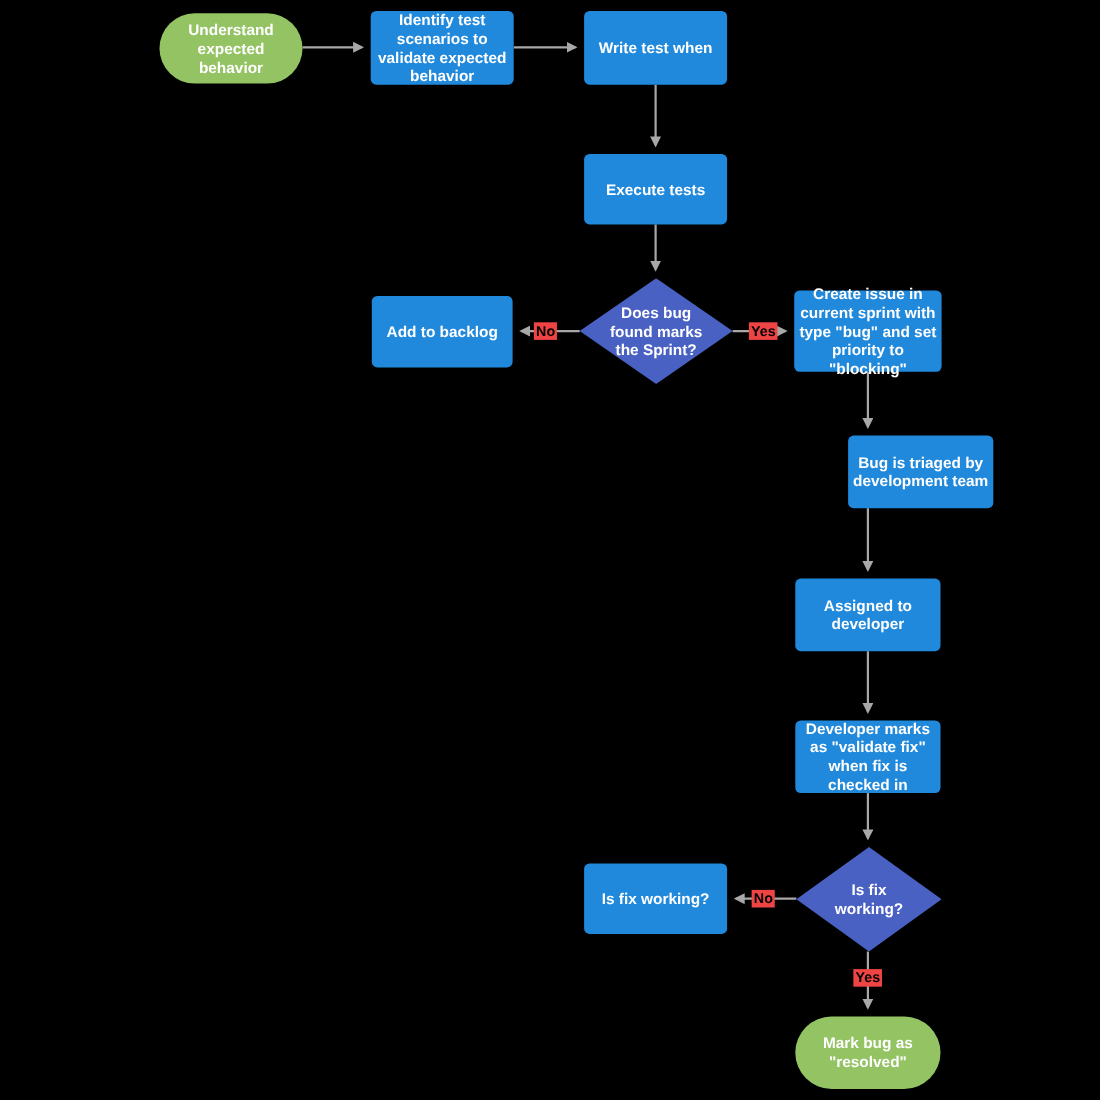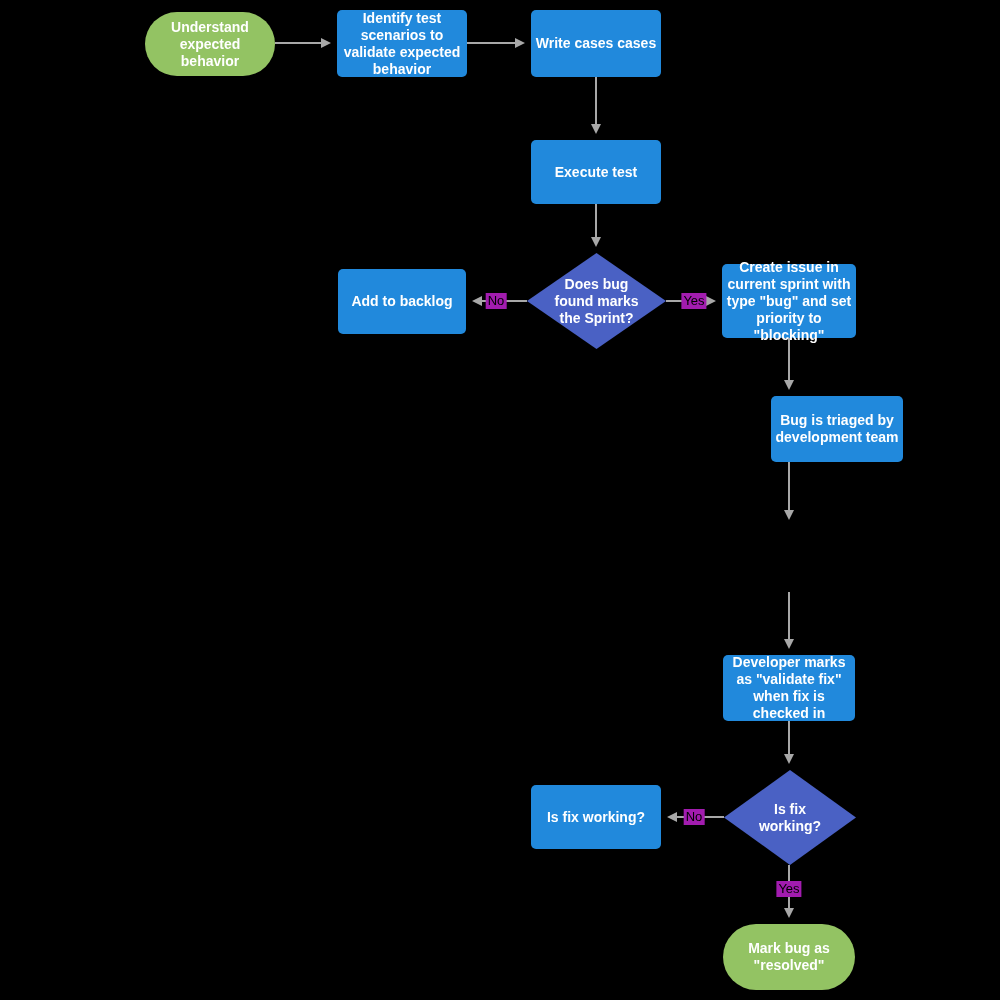--- a/index.html
+++ b/index.html
@@ -5,22 +5,22 @@
   html,body{margin:0;padding:0;background:#000;}
   #canvas{position:relative;width:1000px;height:1000px;background:#000;overflow:hidden;
           font-family:"Liberation Sans", sans-serif;}
   #connectors{position:absolute;left:0;top:0;width:1000px;height:1000px;pointer-events:none;}
   .node{position:absolute;display:flex;align-items:center;justify-content:center;
         text-align:center;color:#fff;font-size:14px;line-height:17px;font-weight:600;
         box-sizing:border-box;}
   .process{background:#2189DC;border-radius:5px;padding:2px 3px;}
   .terminator{background:#93C363;border-radius:33px;padding:2px 16px;}
   .decision{background:#4A61C4;clip-path:polygon(50% 0,100% 50%,50% 100%,0 50%);padding:2px 24px;}
-  .edge-label{position:absolute;transform:translate(-50%,-50%);background:#a21caf;color:#000;
-        font-size:13px;line-height:16px;padding:0 2px;font-weight:400;}
+  .edge-label{position:absolute;transform:translate(-50%,-50%);background:#ef4444;color:#000;
+        font-size:13px;line-height:16px;padding:0 2px;font-weight:700;}
 
   
   #n-start      {left:145px;top:12px; width:130px;height:64px;}
   #n-identify   {left:337px;top:10px; width:130px;height:67px;}
   #n-write      {left:531px;top:10px; width:130px;height:67px;}
   #n-execute    {left:531px;top:140px;width:130px;height:64px;}
   #n-bugblocks  {left:527px;top:253px;width:139px;height:96px;}
   #n-backlog    {left:338px;top:269px;width:128px;height:65px;}
   #n-create     {left:722px;top:264px;width:134px;height:74px;}
   #n-triage     {left:723px;top:396px;width:132px;height:66px;margin-left:48px;}
@@ -64,43 +64,46 @@
 
   <div id="n-start" class="node terminator">
     <span>Understand expected behavior</span>
   </div>
 
   <div id="n-identify" class="node process">
     <span>Identify test scenarios to validate expected behavior</span>
   </div>
 
   <div id="n-write" class="node process">
-    <span>Write cases cases</span>
+    <span>Write test when</span>
   </div>
 
   <div id="n-execute" class="node process">
-    <span>Execute test</span>
+    <span>Execute tests</span>
   </div>
 
   <div id="n-bugblocks" class="node decision">
     <span>Does bug found marks the Sprint?</span>
   </div>
 
   <div id="n-backlog" class="node process">
     <span>Add to backlog</span>
   </div>
 
   <div id="n-create" class="node process">
     <span>Create issue in current sprint with type "bug" and set priority to "blocking"</span>
   </div>
 
   <div id="n-triage" class="node process">
     <span>Bug is triaged by development team</span>
   </div>
 
+  <div id="n-assign" class="node process">
+    <span>Assigned to developer</span>
+  </div>
 
   <div id="n-marks" class="node process">
     <span>Developer marks as "validate fix" when fix is checked in</span>
   </div>
 
   <div id="n-fixworking" class="node decision">
     <span>Is fix working?</span>
   </div>
 
   <div id="n-fixnot" class="node process">

